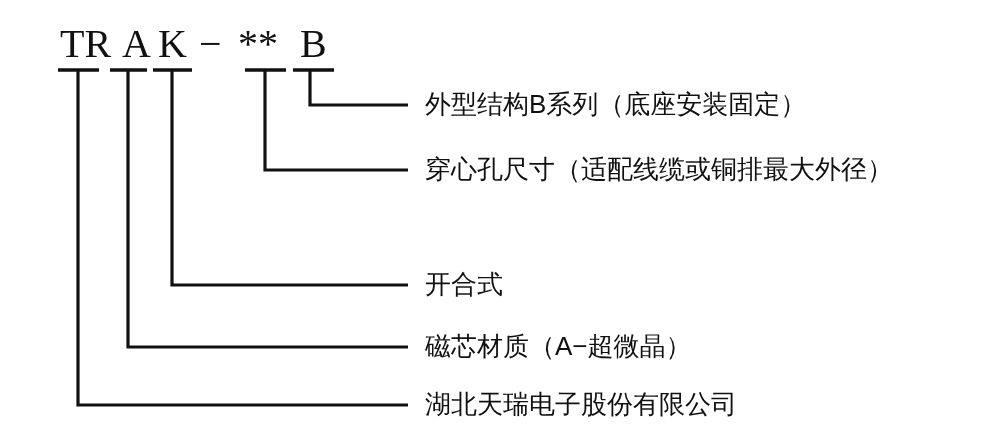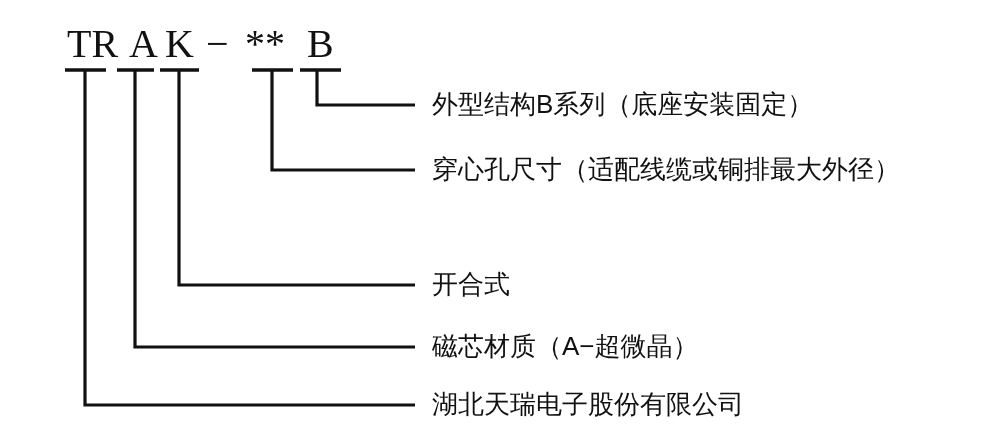--- a/index.html
+++ b/index.html
@@ -9,21 +9,21 @@
   }
   body {
     width: 1000px;
     height: 435px;
     position: relative;
     overflow: hidden;
     font-family: "Liberation Sans", sans-serif;
   }
   #diagram-root {
     position: absolute;
-    left: 7px;
+    left: 0;
     top: 0;
     width: 964px;
     height: 435px;
   }
   #model-svg {
     position: absolute;
     left: 0;
     top: 0;
     width: 1000px;
     height: 435px;

